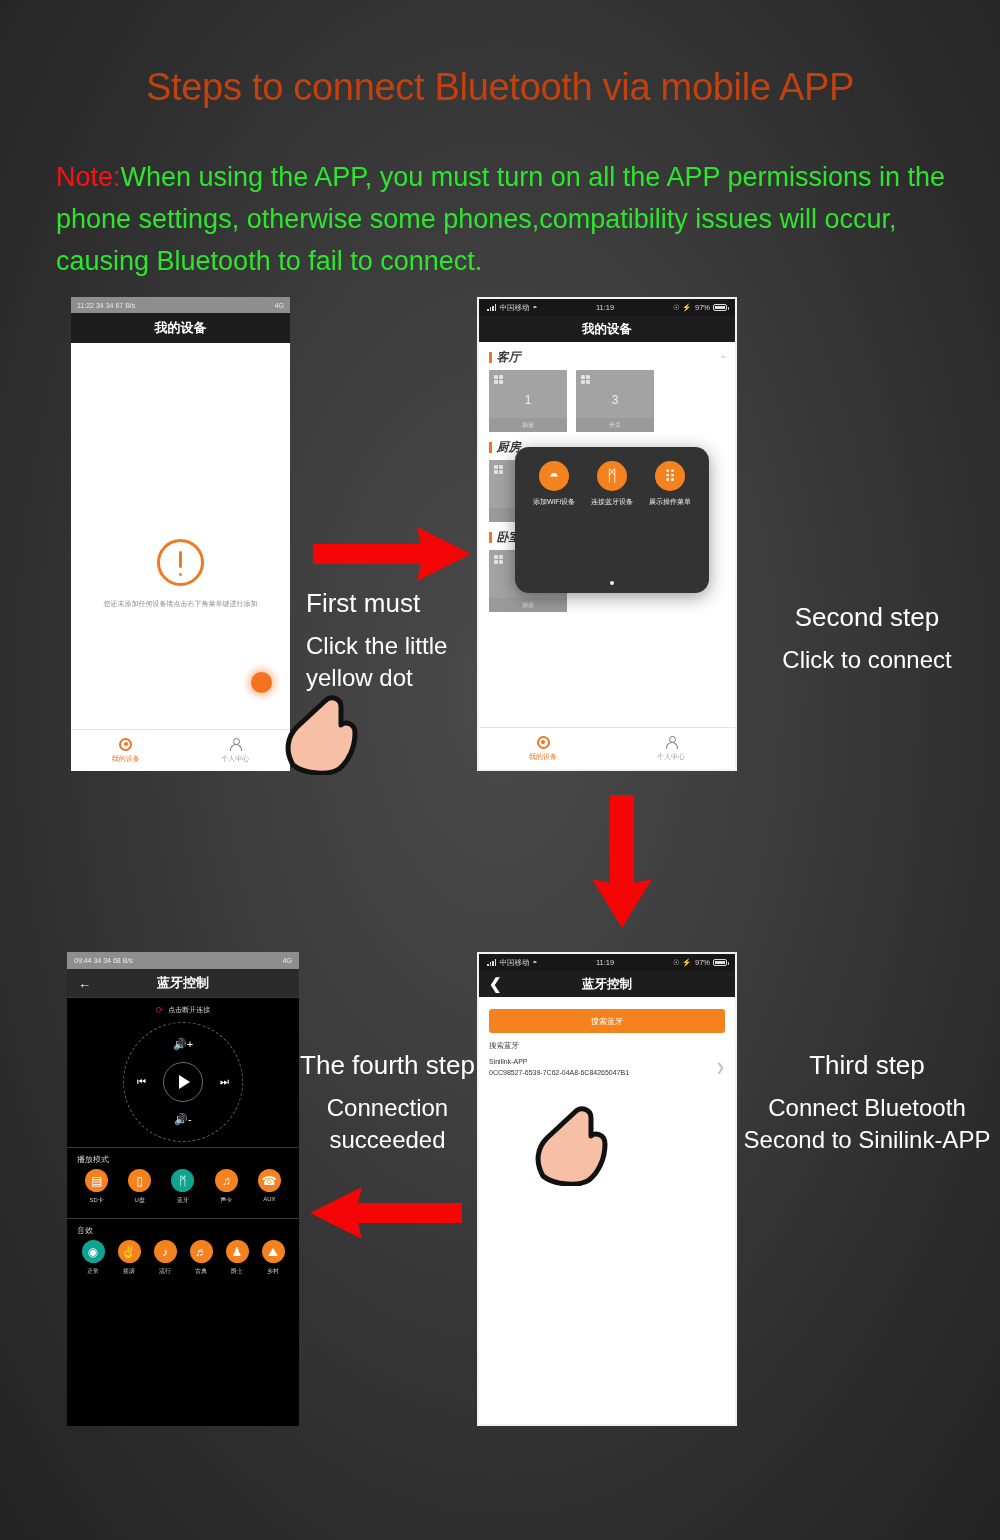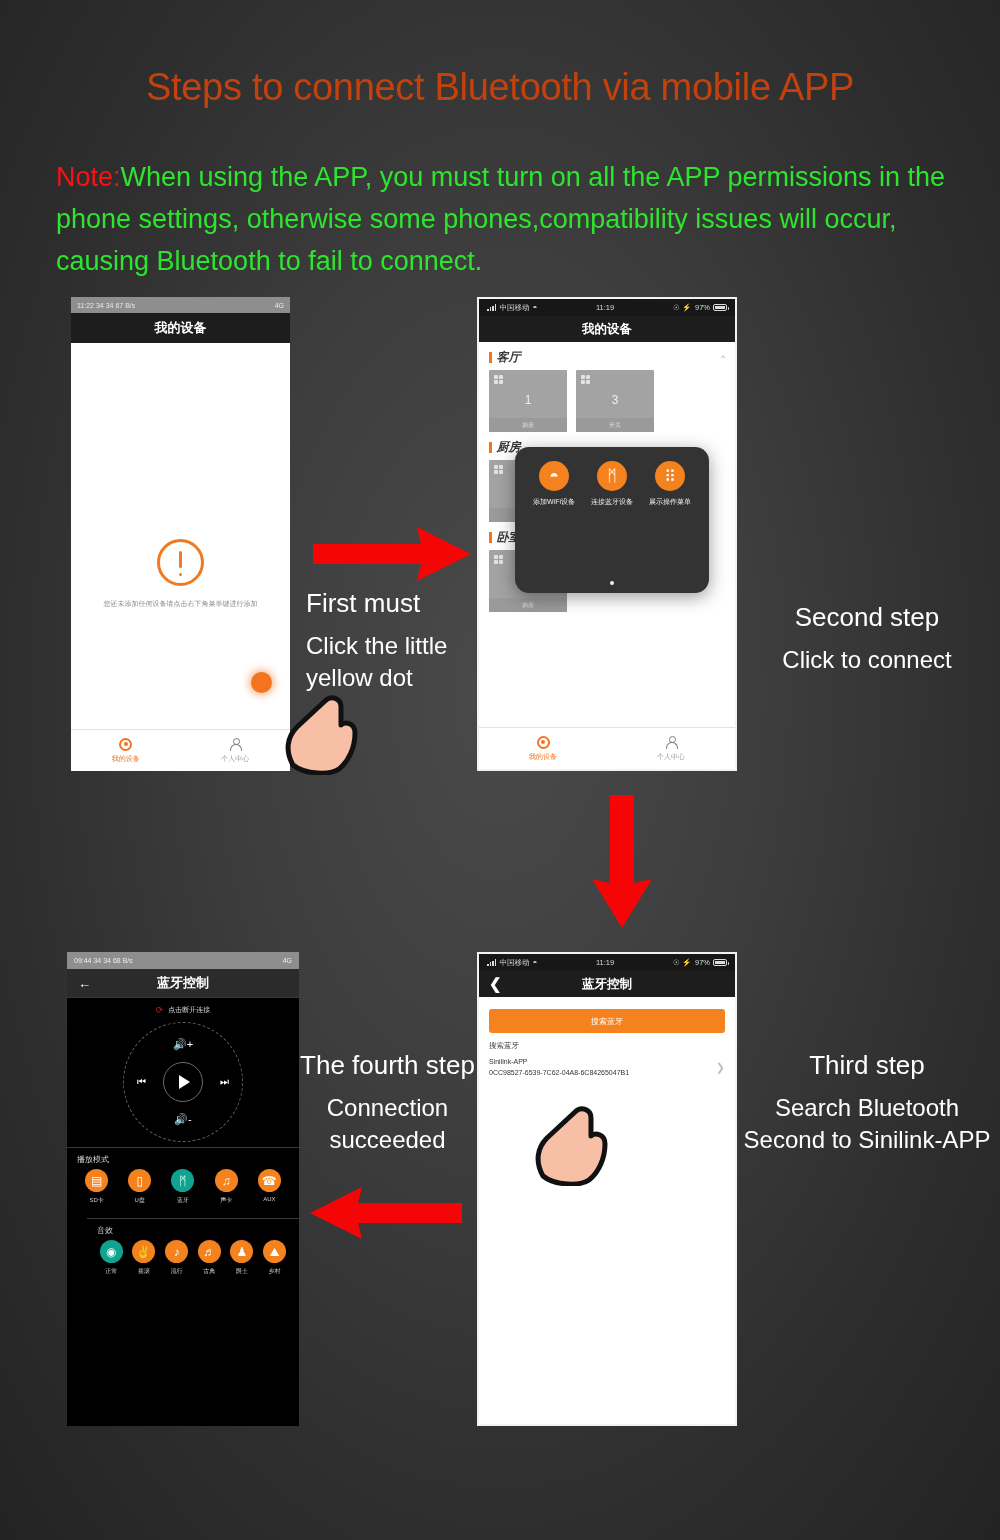--- a/index.html
+++ b/index.html
@@ -430,21 +430,21 @@
         <span class="ic-c">♫</span>
         <span class="ic-l">声卡</span>
       </div>
       <div class="ic-item">
         <span class="ic-c">☎</span>
         <span class="ic-l">AUX</span>
       </div>
     </div>
   </div>
 
-  <div class="panel" style="margin-top:5px;margin-left:20px;">
+  <div class="panel" style="margin-top:5px;">
     <div class="sec-title">音效</div>
     <div class="icon-row">
       <div class="ic-item">
         <span class="ic-c on">◉</span>
         <span class="ic-l">正常</span>
       </div>
       <div class="ic-item">
         <span class="ic-c">✌</span>
         <span class="ic-l">摇滚</span>
       </div>
@@ -486,21 +486,21 @@
   <div class="ln">yellow dot</div>
 </div>
 
 <div class="cap center" style="left:742px;top:600px;width:250px;">
   <div class="hd">Second step</div>
   <div class="ln">Click to connect</div>
 </div>
 
 <div class="cap center" style="left:742px;top:1048px;width:250px;">
   <div class="hd">Third step</div>
-  <div class="ln">Search Bluetooth</div>
+  <div class="ln">Connect Bluetooth</div>
   <div class="ln">Second to Sinilink-APP</div>
 </div>
 
 <div class="cap center" style="left:300px;top:1048px;width:175px;">
   <div class="hd">The fourth step</div>
   <div class="ln">Connection</div>
   <div class="ln">succeeded</div>
 </div>
 
 </body></html>

